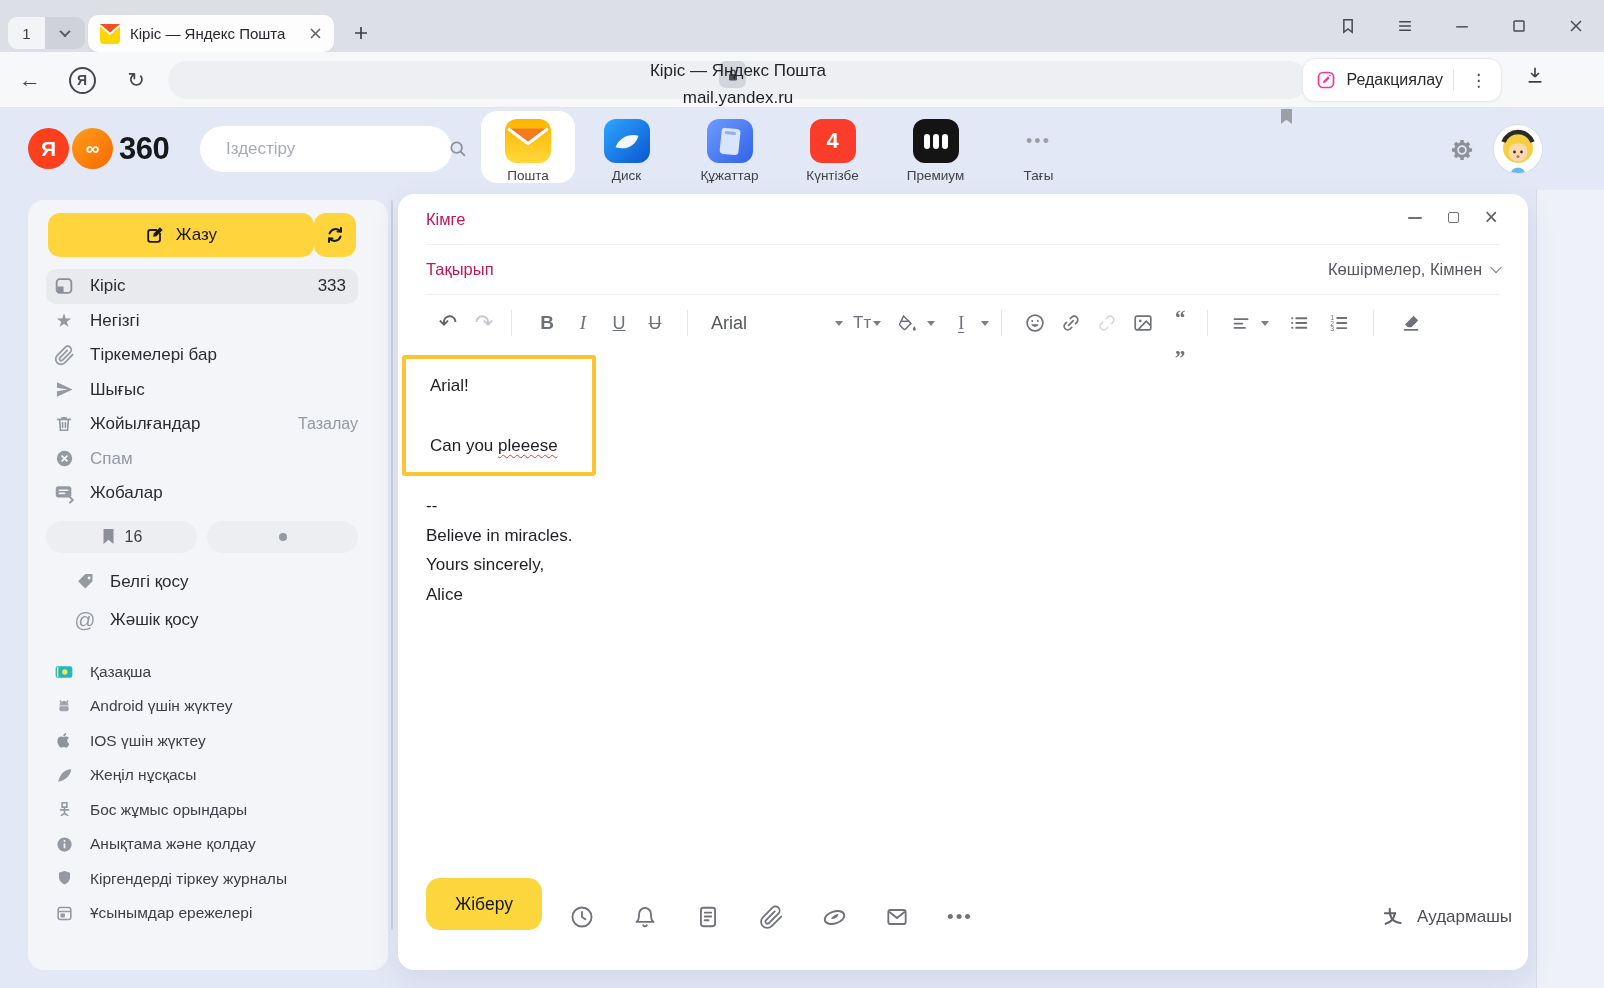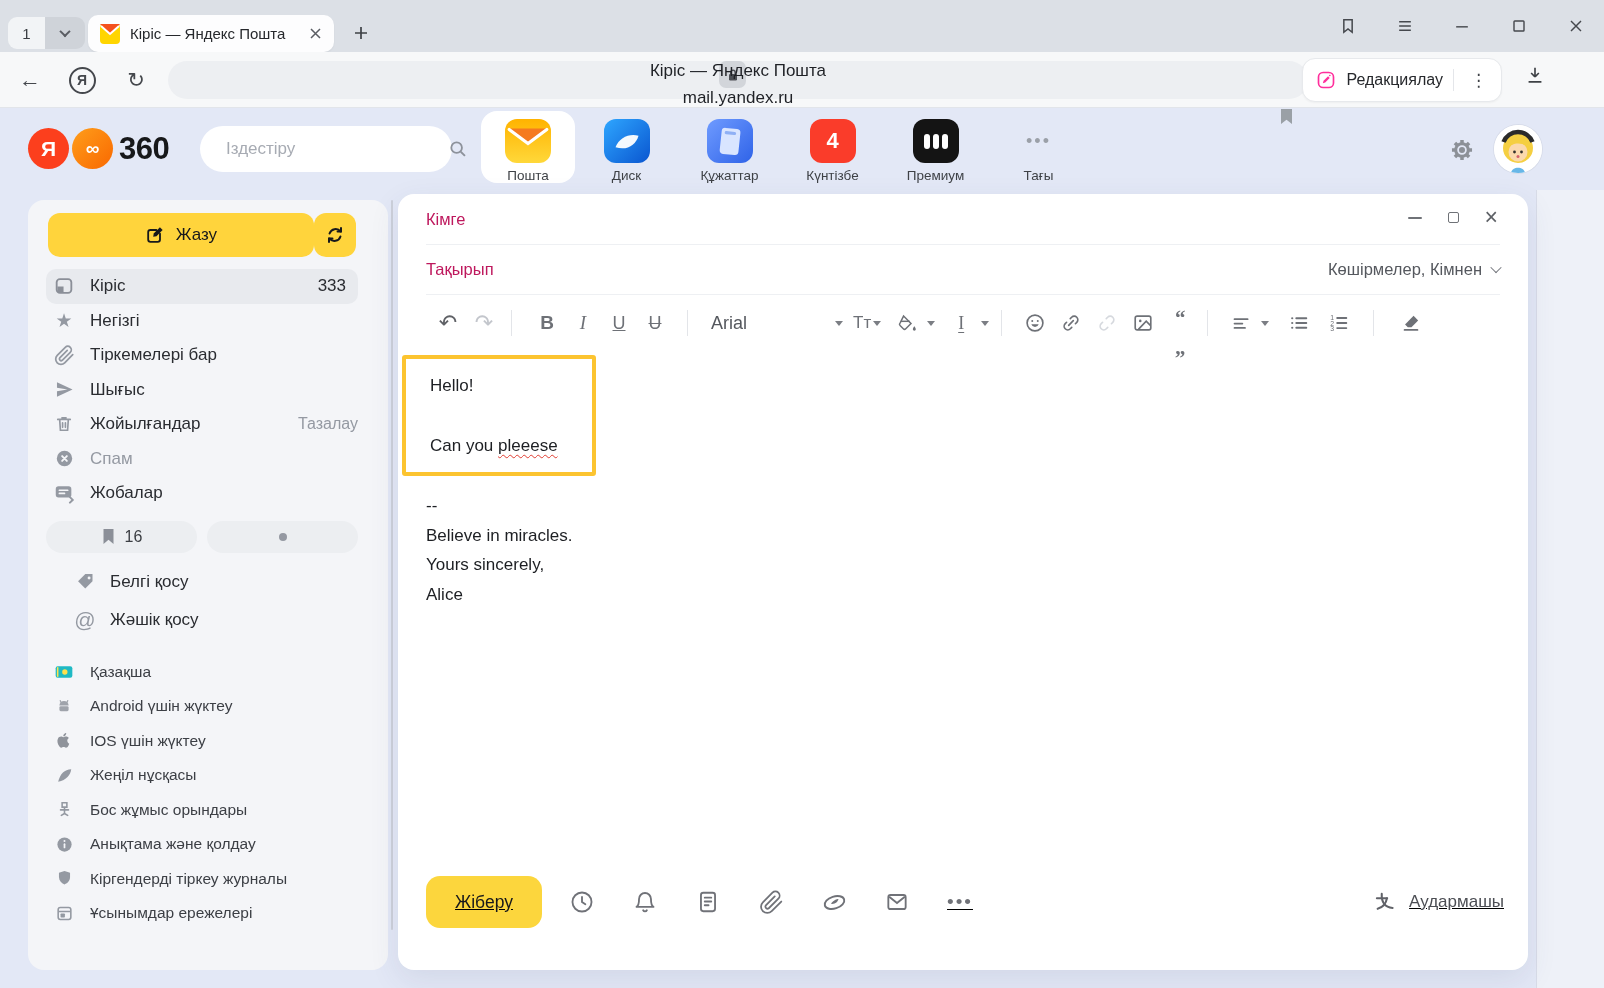--- a/index.html
+++ b/index.html
@@ -121,21 +121,21 @@
   .g-tc{font-size:18px;font-family:"Liberation Serif","DejaVu Serif",serif;text-decoration:underline;text-underline-offset:3px;margin-left:12px;cursor:pointer;}
   .quoteic{font-family:"Liberation Serif","DejaVu Serif",serif;font-weight:700;font-size:21px;letter-spacing:-2px;color:var(--tbgray);}
 
   .hlbox{position:absolute;left:4px;top:161px;width:194px;height:121px;border:4px solid #fcc430;border-radius:3px;background:#fff;}
   .bodytext{font-size:17px;color:#1d1f23;}
   .hl-l1{position:absolute;left:24px;top:17px;}
   .hl-l2{position:absolute;left:24px;top:77px;white-space:nowrap;}
   .sp{text-decoration:underline wavy #e03c31 1px;text-underline-offset:3px;text-decoration-skip-ink:none;}
   .sig{position:absolute;left:28px;top:297px;line-height:29.5px;}
 
-  .bbar{position:absolute;left:28px;right:24px;top:680px;height:56px;display:flex;align-items:center;text-decoration:underline;}
+  .bbar{position:absolute;left:28px;right:16px;top:680px;height:56px;display:flex;align-items:flex-end;}
   .sendbtn{width:116px;height:52px;background:#fcd63d;border:none;border-radius:14px;font-size:17.5px;font-weight:500;color:#17181b;font-family:inherit;cursor:pointer;}
   .bico{width:26px;height:26px;display:grid;place-items:center;margin-left:37px;cursor:pointer;}
   .bico:first-of-type{margin-left:27px;}
   .dots3{color:#707278;font-size:19px;letter-spacing:2px;}
   .translator{margin-left:auto;display:flex;align-items:center;gap:11px;font-size:17px;color:#4c4e54;cursor:pointer;}
 
   svg{display:block;}
 </style>
 </head>
 <body>
@@ -625,21 +625,21 @@
         <span class="tdiv" style="margin-left:16px;"></span>
         <span class="tbi" style="margin-left:10px;">
           <svg width="22" height="22" viewBox="0 0 24 24">
               <path d="M14.8 4.2l5 5-7.3 7.3h-4l-3-3z" fill="#6e7177"></path>
               <path d="M5 19.5h14" stroke="#6e7177" stroke-width="2" stroke-linecap="round"></path>
             </svg>
         </span>
       </div>
 
       <div class="hlbox">
-        <div class="bodytext hl-l1">Hello!</div>
+        <div class="bodytext hl-l1">Arial!</div>
         <div class="bodytext hl-l2"><span>Can you </span><span class="sp">pleeese</span></div>
       </div>
       <div class="bodytext sig">
         <div>--</div>
         <div>Believe in miracles.</div>
         <div>Yours sincerely,</div>
         <div>Alice</div>
       </div>
 
       <div class="bbar">

